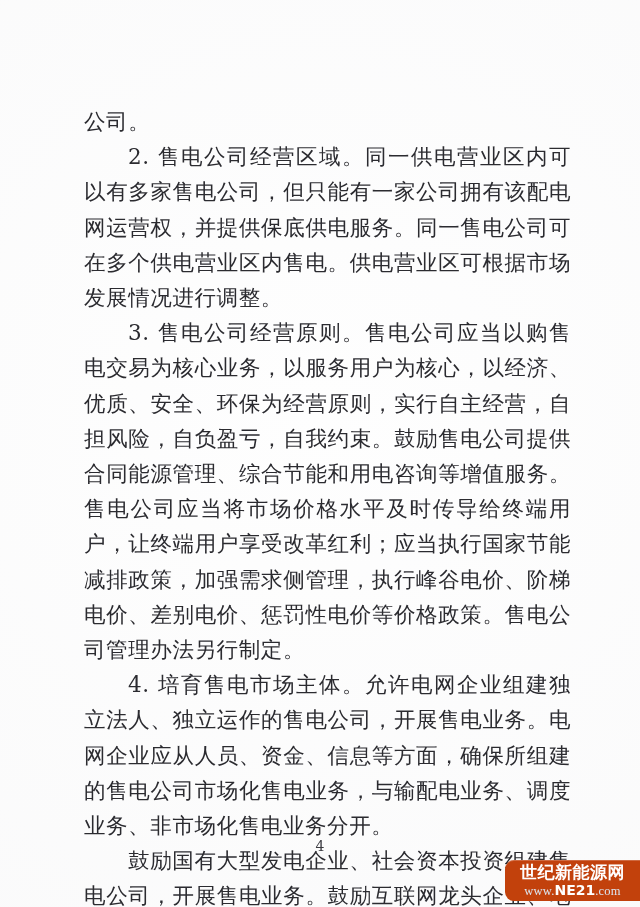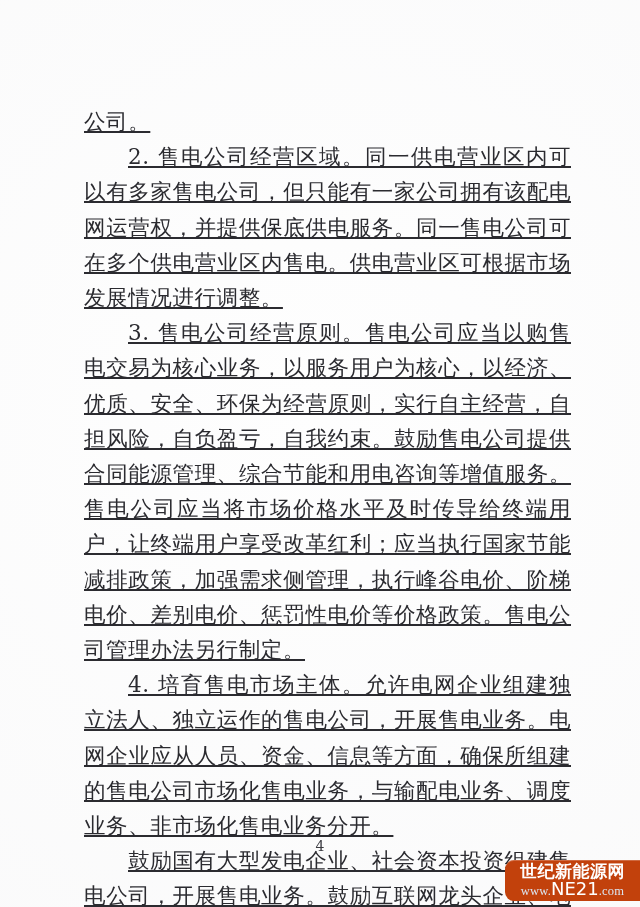--- a/index.html
+++ b/index.html
@@ -43,21 +43,20 @@
   .para {
     margin: 0;
     font-size: 21.5px;
     line-height: 35.2px;
     color: #2b2b30;
     text-align: justify;
     text-justify: inter-character;
     letter-spacing: 0.6px;
     text-indent: 0;
     word-break: break-all;
-    text-decoration: underline;
     -webkit-font-smoothing: antialiased;
   }
 
   .para.indent {
     text-indent: 44px;
   }
 
   .page-number {
     position: absolute;
     left: 0;
@@ -106,23 +105,23 @@
   }
 
   .wm-url .w-pre,
   .wm-url .w-suf {
     font-weight: 400;
     color: #dbe6f2;
     font-family: Liberation Serif, serif;
   }
 
   .wm-url .w-brand {
-    font-weight: 400;
+    font-weight: 700;
     color: #ffffff;
-    font-size: 18px;
+    font-size: 14px;
     letter-spacing: 0;
   }
 </style>
 </head>
 <body>
 
 <div class="page">
 
   <div class="scan-tint"></div>
 

